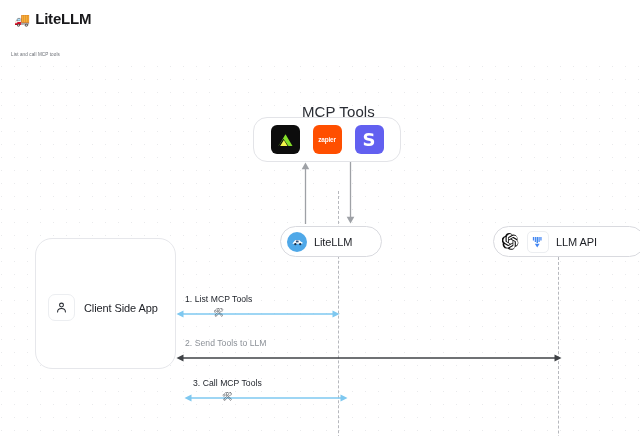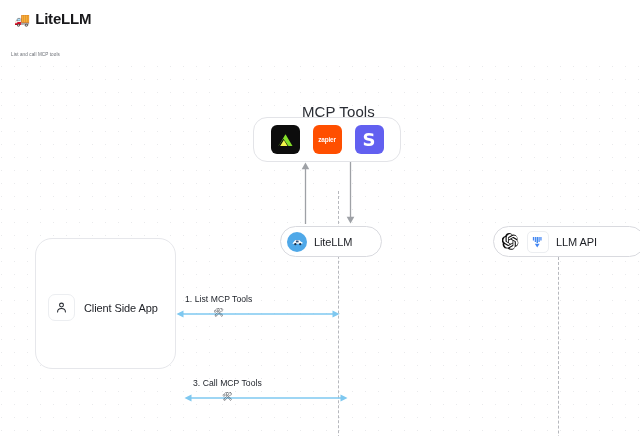--- a/index.html
+++ b/index.html
@@ -345,20 +345,30 @@
         <line x1="6" y1="20" x2="158" y2="20" stroke="#7ec8f0" stroke-width="1.5"></line>
         <path d="M0.5 20 L7.5 16.4 L7.5 23.6 Z" fill="#7ec8f0"></path>
         <path d="M163.5 20 L156.5 16.4 L156.5 23.6 Z" fill="#7ec8f0"></path>
       </svg>
       <span class="msg-label msg-label-blue" style="left:9px; top:0px;">
         <span>1. List MCP Tools</span>
         <span class="tool-emoji">🛠</span>
       </span>
     </div>
 
+    <div class="msg msg2">
+      <svg class="msg-line" width="386" height="26" viewBox="0 0 386 26">
+        <line x1="6" y1="20" x2="380" y2="20" stroke="#3f4246" stroke-width="1.3"></line>
+        <path d="M0.5 20 L7.5 16.6 L7.5 23.4 Z" fill="#3f4246"></path>
+        <path d="M385.5 20 L378.5 16.6 L378.5 23.4 Z" fill="#3f4246"></path>
+      </svg>
+      <span class="msg-label msg-label-gray" style="left:9px; top:0px;">
+        <span>2. Send Tools to LLM</span>
+      </span>
+    </div>
 
     <div class="msg msg3">
       <svg class="msg-line" width="164" height="26" viewBox="0 0 164 26">
         <line x1="6" y1="20" x2="158" y2="20" stroke="#7ec8f0" stroke-width="1.5"></line>
         <path d="M0.5 20 L7.5 16.4 L7.5 23.6 Z" fill="#7ec8f0"></path>
         <path d="M163.5 20 L156.5 16.4 L156.5 23.6 Z" fill="#7ec8f0"></path>
       </svg>
       <span class="msg-label msg-label-blue" style="left:9px; top:0px;">
         <span>3. Call MCP Tools</span>
         <span class="tool-emoji">🛠</span>

